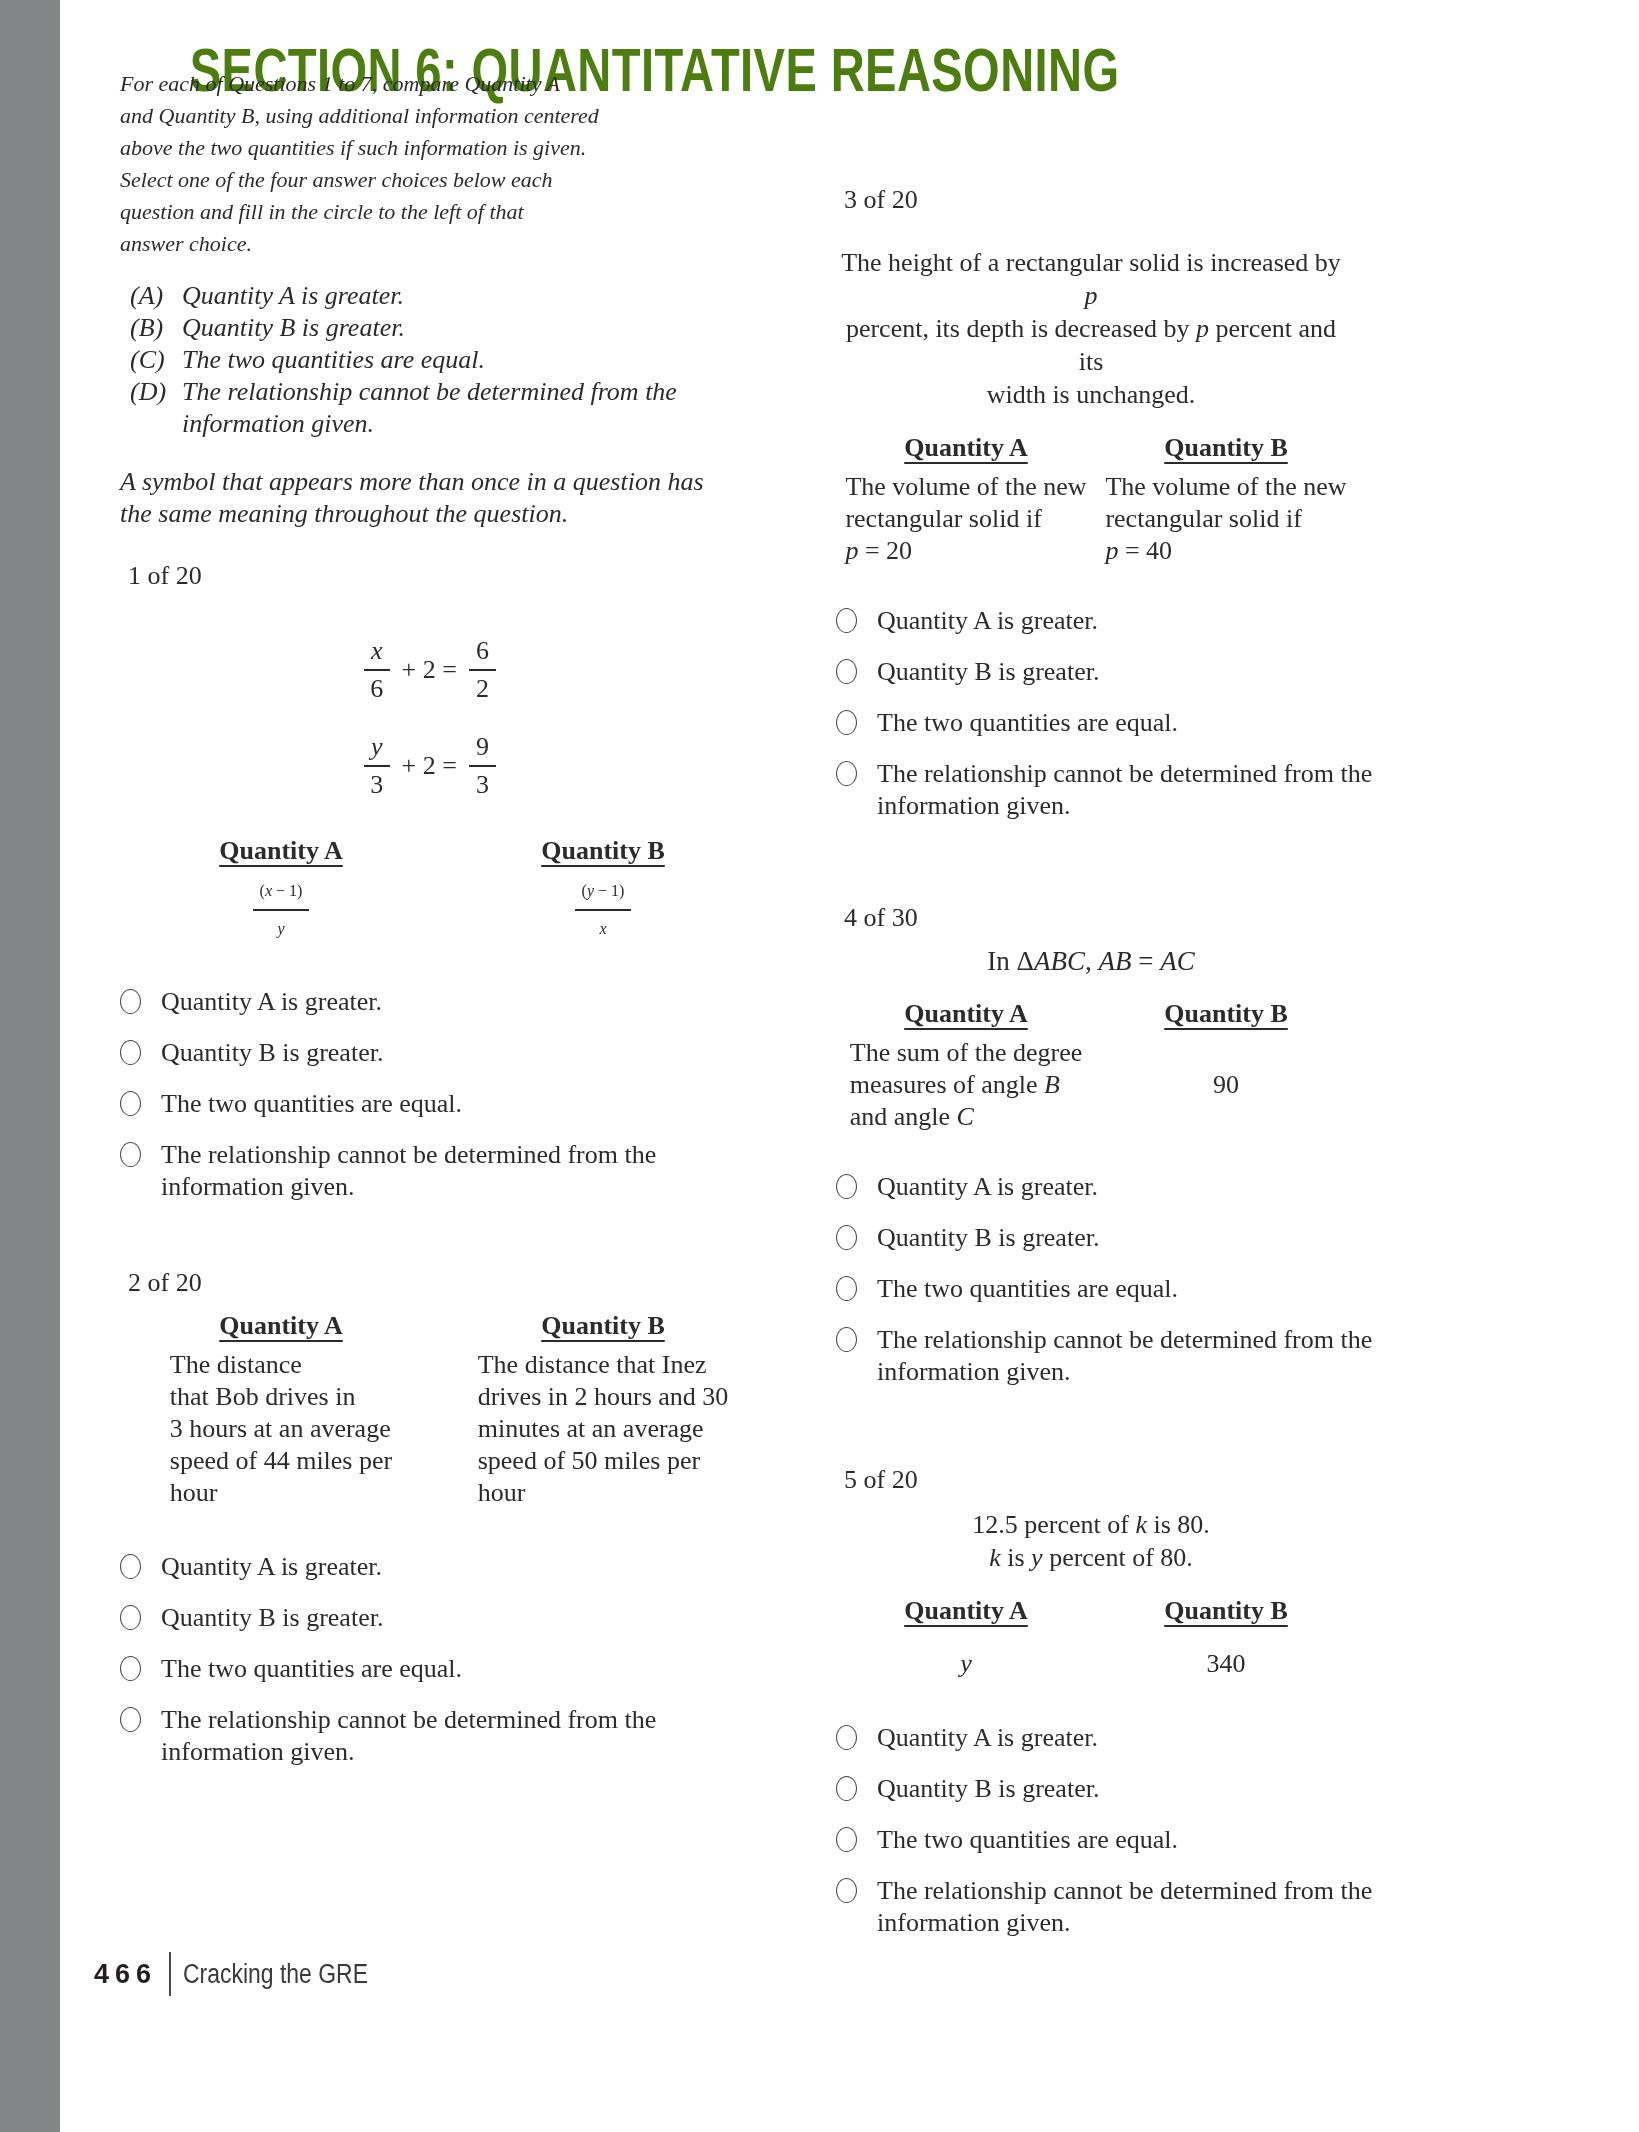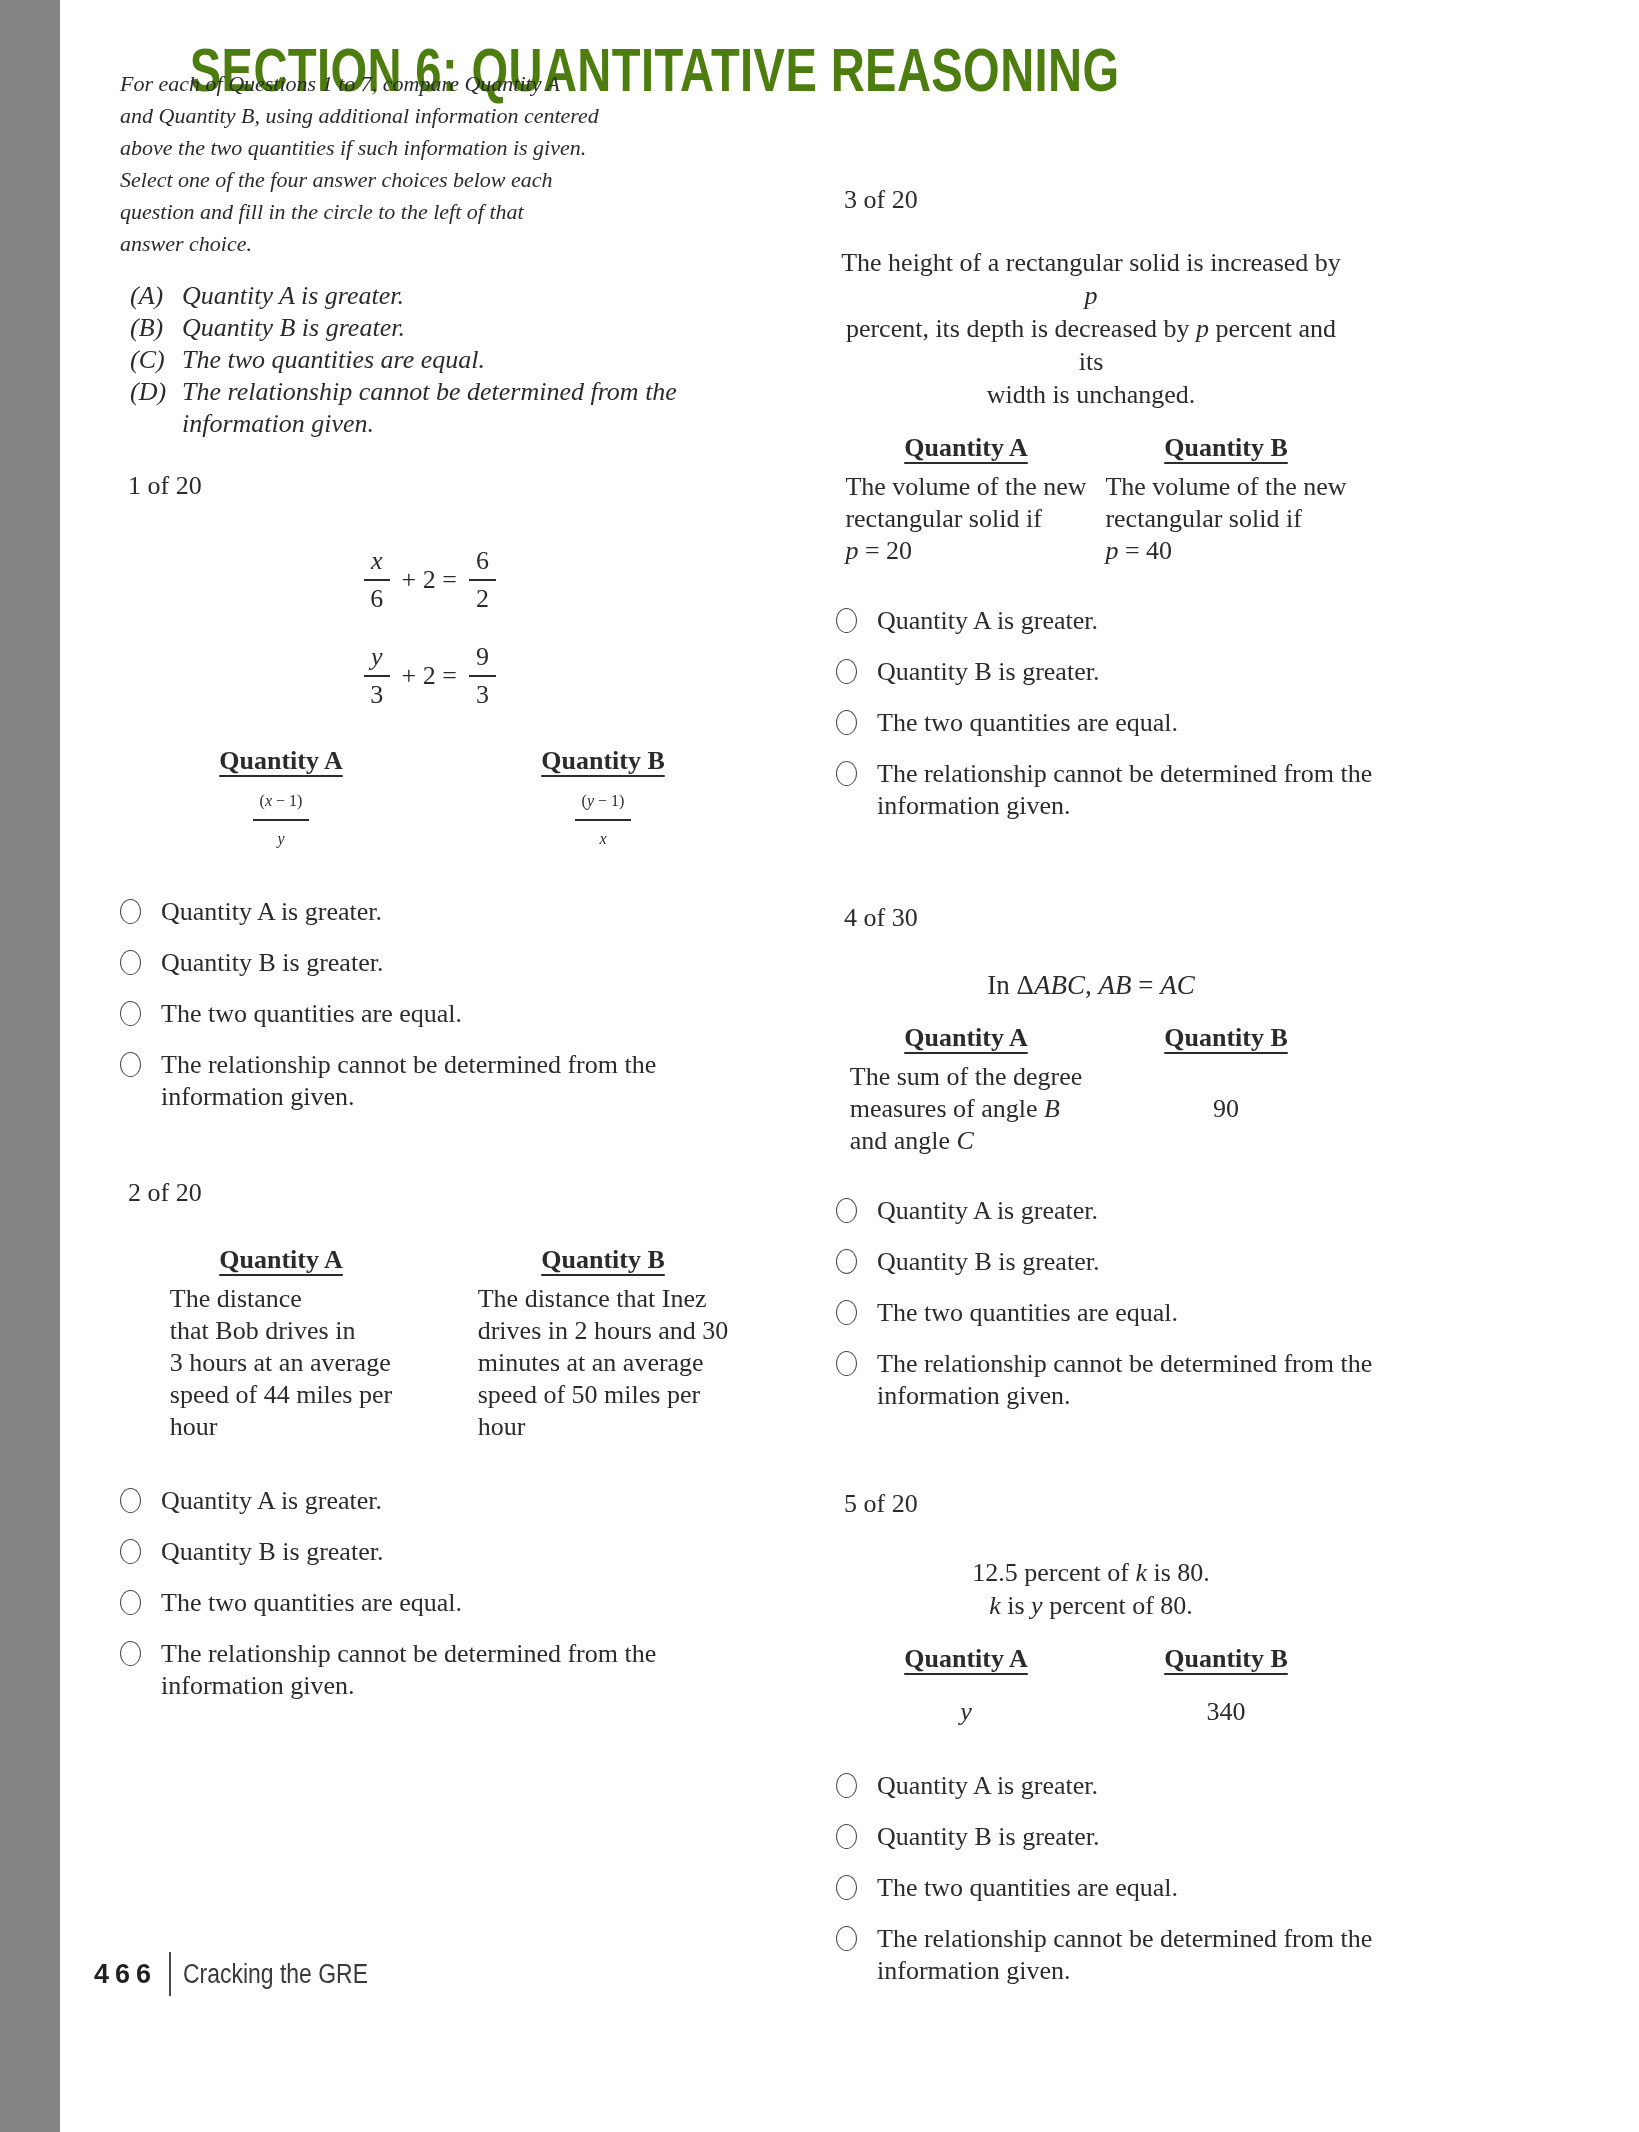--- a/index.html
+++ b/index.html
@@ -37,21 +37,21 @@
   .fden{padding-top:3px;}
   .mi{font-style:italic;}
   .qrow{display:flex;}
   .qrow-left{width:644px;}
   .qrow-right{width:520px;}
   .qcell{flex:1;text-align:center;}
   .qhead{
     font-weight:700;font-size:26px;
     text-decoration:underline;text-underline-offset:6px;text-decoration-thickness:2px;
   }
-  .mt36{margin-top:36px;} .mt30{margin-top:30px;} .mt26{margin-top:36px;}
+  .mt36{margin-top:36px;} .mt30{margin-top:30px;} .mt26{margin-top:12px;}
   .mt22{margin-top:22px;} .mt10{margin-top:10px;} .mt8{margin-top:8px;}
   .qtext{
     display:inline-block;text-align:left;font-size:26px;line-height:32px;white-space:pre-line;
   }
   .given{width:510px;text-align:center;font-size:26px;line-height:33px;white-space:pre-line;}
   .given-math{width:510px;text-align:center;font-size:27px;}
   .math-line{display:block;}
   .qval{font-size:26px;line-height:32px;}
   .vcenter{display:flex;align-items:center;justify-content:center;}
   .opts{margin-top:42px;}
@@ -101,20 +101,22 @@
       <span class="choice-label">(C)</span>
       <span class="choice-text">The two quantities are equal.</span>
     </div>
     <div class="choice">
       <span class="choice-label">(D)</span>
       <span class="choice-text">The relationship cannot be determined from the
 information given.</span>
     </div>
   </div>
 
+  <div class="note">A symbol that appears more than once in a question has
+the same meaning throughout the question.</div>
 
   <div>
     <div class="qnum qnum-left1">1 of 20</div>
 
     <div class="eq eq1">
       <span class="frac">
         <span class="fnum mi">x</span>
         <span class="fden">6</span>
       </span>
       <span>+ 2 =</span>

